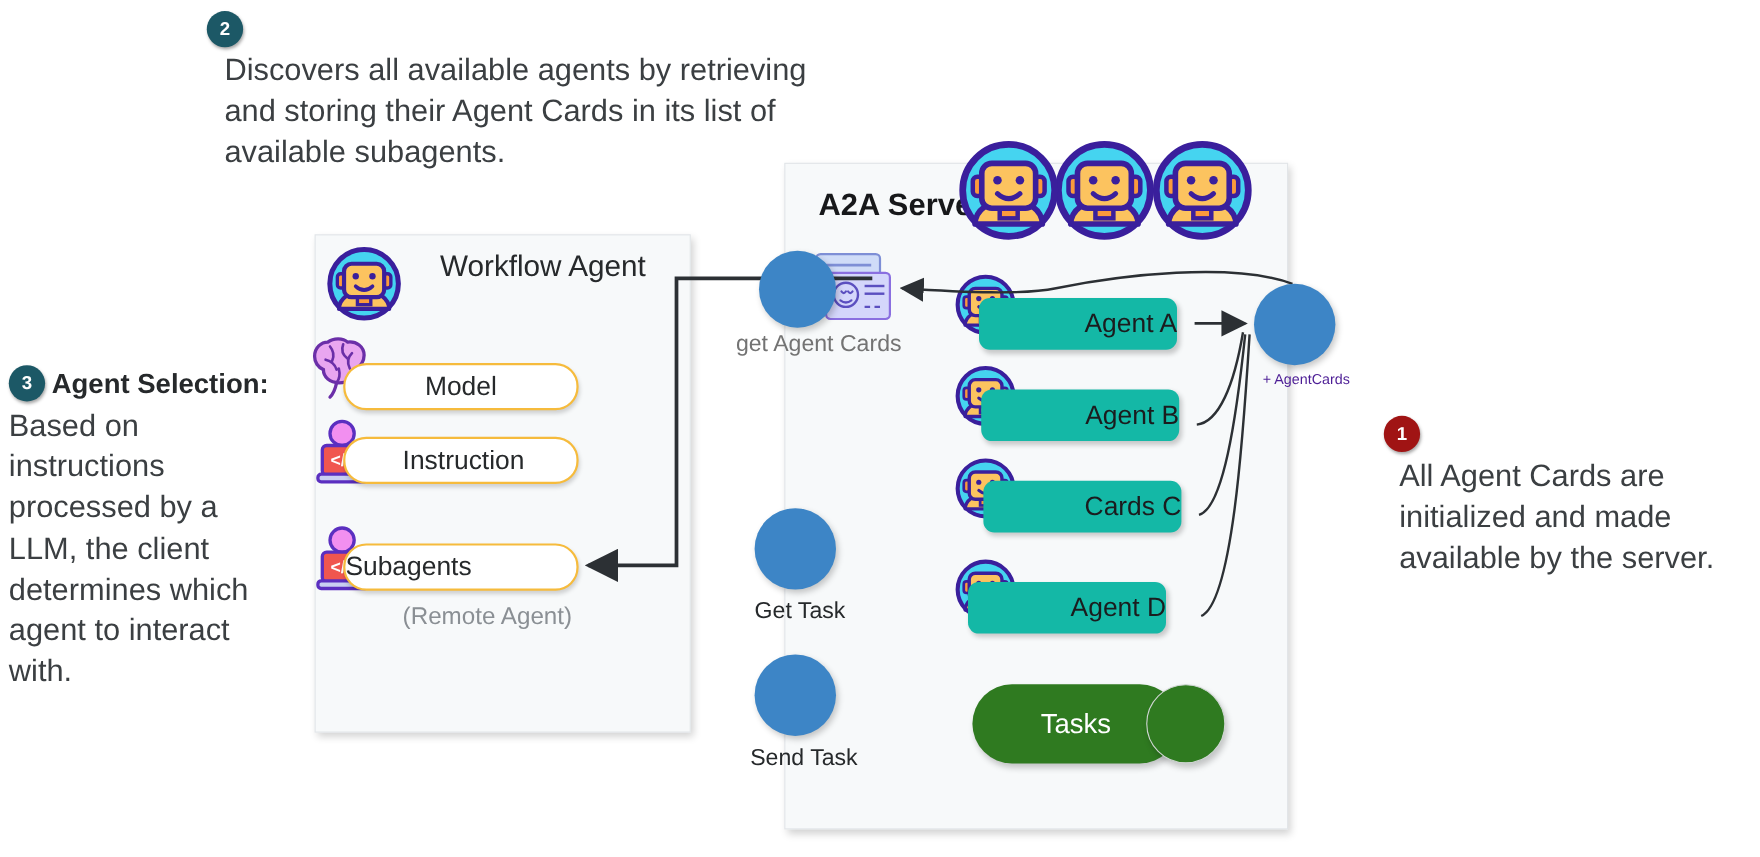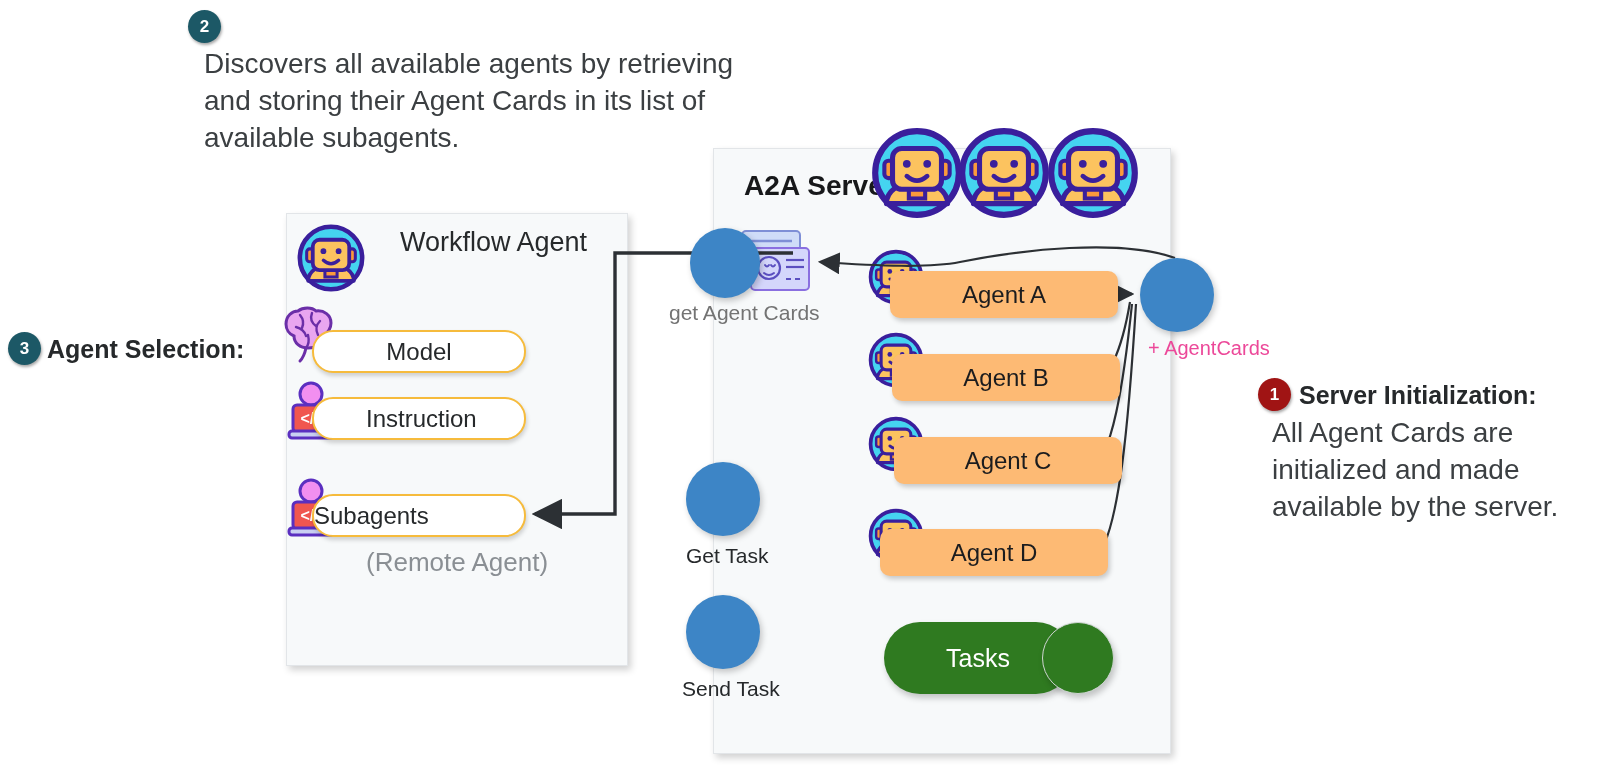--- a/index.html
+++ b/index.html
@@ -48,69 +48,69 @@
         background:#ffffff;box-shadow:1px 3px 4px rgba(0,0,0,.17);
         display:flex;align-items:center;}
   .pill span{font-size:24px;color:#26292b;}
   #pill-model{left:312px;top:330px;width:210px;}
   #pill-model span{margin:0 auto;}
   #pill-instruction{left:312px;top:397px;width:210px;}
   #pill-instruction span{margin-left:52px;}
   #pill-subagents{left:312px;top:494px;width:210px;}
   #pill-subagents span{}
 
-  #remote-agent-label{left:366px;top:547px;font-size:26px;color:#8a8f94;}
-
-  
-  .agent-box{position:absolute;height:47px;width:228px;background:#fdba74;
+  #remote-agent-label{left:366px;top:547px;font-size:22px;color:#8a8f94;}
+
+  
+  .agent-box{position:absolute;height:47px;width:180px;background:#14b8a6;
              border-radius:10px;box-shadow:2px 3px 5px rgba(0,0,0,.2);
-             display:flex;align-items:center;justify-content:center;}
+             display:flex;align-items:center;justify-content:flex-end;}
   .agent-box span{font-size:24px;color:#1b1c1e;}
 
   
   .blue-circle{position:absolute;border-radius:50%;background:#3d85c6;
                box-shadow:2px 3px 6px rgba(0,0,0,.22);}
   .ep-label{position:absolute;font-size:21px;color:#26292b;white-space:nowrap;}
 
   
   #tasks-shape{left:884px;top:622px;width:230px;height:72px;}
   #tasks-rect{position:absolute;left:0;top:0;width:188px;height:72px;border-radius:36px;
               background:#2f7a20;box-shadow:2px 4px 6px rgba(0,0,0,.22);}
   #tasks-circle{position:absolute;left:158px;top:0;width:72px;height:72px;border-radius:50%;
                 background:#2f7a20;border:1px solid #cfd6d2;box-sizing:border-box;
                 box-shadow:2px 4px 6px rgba(0,0,0,.22);}
   #tasks-label{position:absolute;left:0;top:0;width:188px;height:72px;display:flex;
                align-items:center;justify-content:center;color:#ffffff;font-size:25px;}
 
-  #agentcards-label{left:1148px;top:337px;font-size:20px;color:#ec4899;white-space:nowrap;}
+  #agentcards-label{left:1148px;top:337px;font-size:13px;color:#4c1d95;white-space:nowrap;}
   #get-agent-cards-label{left:669px;top:301px;font-size:21px;color:#737373;white-space:nowrap;}
 
   svg.overlay{position:absolute;left:0;top:0;width:1600px;height:779px;pointer-events:none;}
 </style>
 </head>
 <body>
 
 <div class="abs" id="step2">
   <div class="row">
     <div class="badge teal">2</div>
   </div>
   <div class="step-body">Discovers all available agents by retrieving and storing their Agent Cards in its list of available subagents.</div>
 </div>
 
 <div class="abs" id="step3">
   <div class="row">
     <div class="badge teal">3</div>
     <div class="step-title" style="margin-top:3px;">Agent Selection:</div>
   </div>
+  <div class="step-body">Based on instructions processed by a LLM, the client determines which agent to interact with.</div>
 </div>
 
 <div class="abs" id="step1">
   <div class="row">
     <div class="badge red">1</div>
-    <div class="step-title" style="margin-top:3px;">Server Initialization:</div>
   </div>
   <div class="step-body">All Agent Cards are initialized and made available by the server.</div>
 </div>
 
 <div class="abs panel" id="server-panel"></div>
 <div class="abs" id="server-title">A2A Server</div>
 
 <div class="abs panel" id="workflow-card"></div>
 <div class="abs" id="workflow-title">Workflow Agent</div>
 
@@ -216,21 +216,21 @@
 <div class="abs blue-circle" id="circle-agentcards" style="left:1140px;top:258px;width:74px;height:74px;"></div>
 <div class="abs" id="agentcards-label">+ AgentCards</div>
 
 <div class="abs agent-box" style="left:890px;top:271px;">
   <span>Agent A</span>
 </div>
 <div class="abs agent-box" style="left:892px;top:354px;">
   <span>Agent B</span>
 </div>
 <div class="abs agent-box" style="left:894px;top:437px;">
-  <span>Agent C</span>
+  <span>Cards C</span>
 </div>
 <div class="abs agent-box" style="left:880px;top:529px;">
   <span>Agent D</span>
 </div>
 
 <div class="abs" id="tasks-shape">
   <div id="tasks-rect"></div>
   <div id="tasks-circle"></div>
   <div id="tasks-label">Tasks</div>
 </div>

